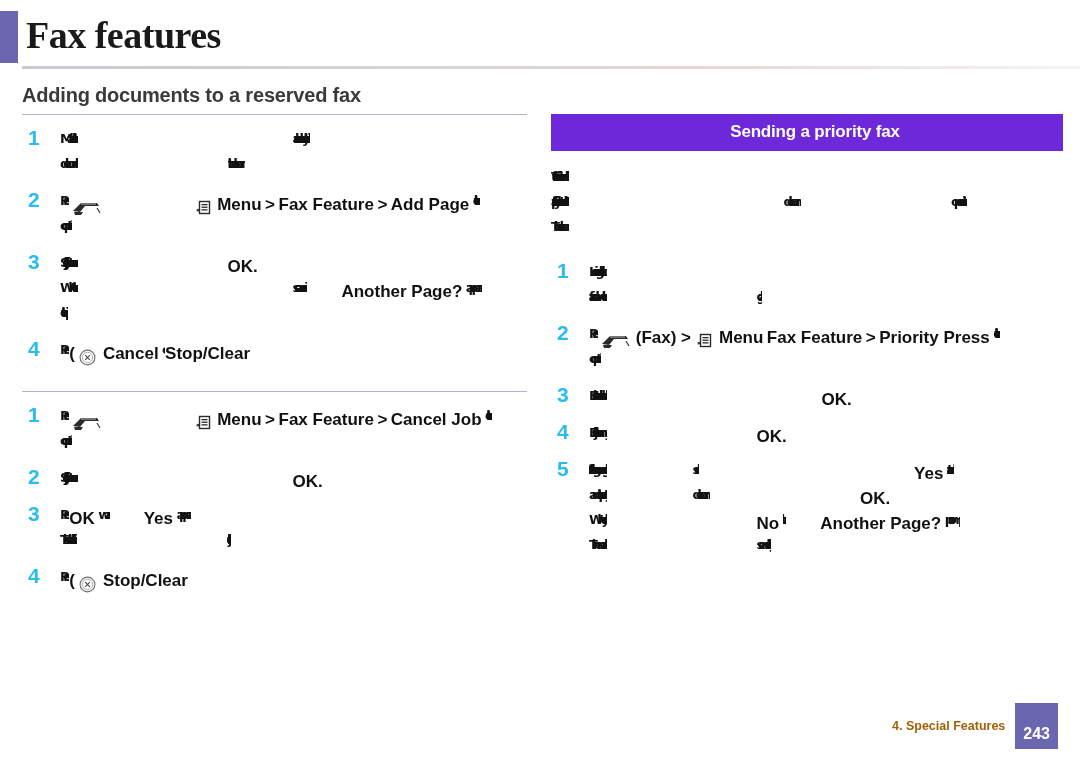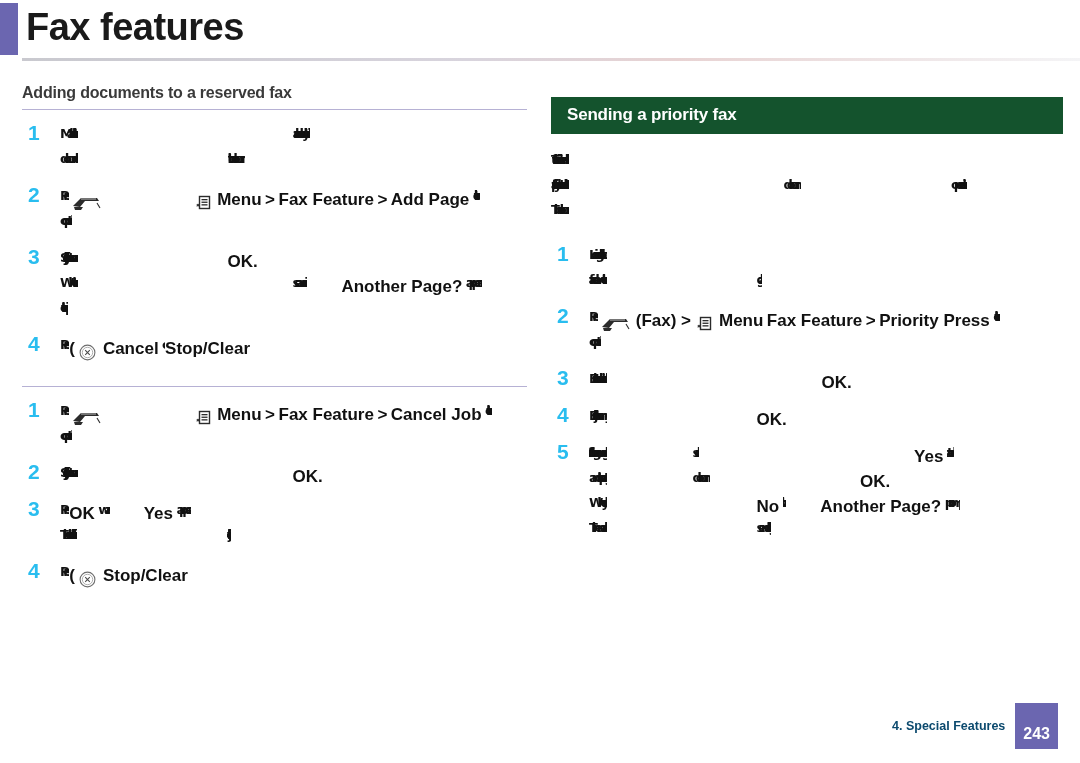--- a/index.html
+++ b/index.html
@@ -13,23 +13,24 @@
     position: relative;
     font-family: "Liberation Sans", sans-serif;
     color: #231f20;
     overflow: hidden;
   }
 
   
   .page-header {
     position: absolute;
     left: 0;
-    top: 0;
+    top: 8px;
     width: 964px;
     height: 62px;
+    font-family: Liberation Serif, serif;
   }
   .title-accent-bar {
     position: absolute;
     left: 0;
     top: 3px;
     width: 18px;
     height: 52px;
     background: #6b66b0;
   }
   .page-title {
@@ -61,42 +62,43 @@
   }
   .col-right {
     position: absolute;
     left: 551px;
     top: 84px;
     width: 512px;
   }
 
   
   .section-heading {
-    font-size: 16px;
+    font-size: 20px;
     font-weight: bold;
     color: #3a3a3a;
     letter-spacing: -0.2px;
     padding-bottom: 7px;
     white-space: nowrap;
   }
   .section-rule {
     height: 1px;
     background: #b6b1d4;
     margin-bottom: 14px;
   }
   .section-heading-boxed {
-    background: #14532d;
+    background: #6d28d9;
     color: #ffffff;
     font-size: 17px;
     font-weight: bold;
     letter-spacing: -0.2px;
     padding: 8px 0 9px 16px;
-    margin-top: 13px;
+    margin-top: 30px;
     margin-bottom: 16px;
     white-space: nowrap;
+    text-align: center;
   }
 
   
   .step {
     position: relative;
     padding-left: 38px;
     margin-bottom: 12px;
   }
   .step-number {
     position: absolute;
@@ -167,21 +169,21 @@
     position: absolute;
     right: 22px;
     bottom: 14px;
     display: flex;
     align-items: center;
     gap: 10px;
   }
   .footer-chapter {
     font-size: 12.5px;
     font-weight: bold;
-    color: #0c4a6e;
+    color: #a16207;
     white-space: nowrap;
   }
   .footer-page {
     background: #6b66b0;
     color: #ffffff;
     font-size: 16px;
     font-weight: bold;
     padding: 22px 8px 6px 8px;
     min-width: 26px;
     text-align: center;

